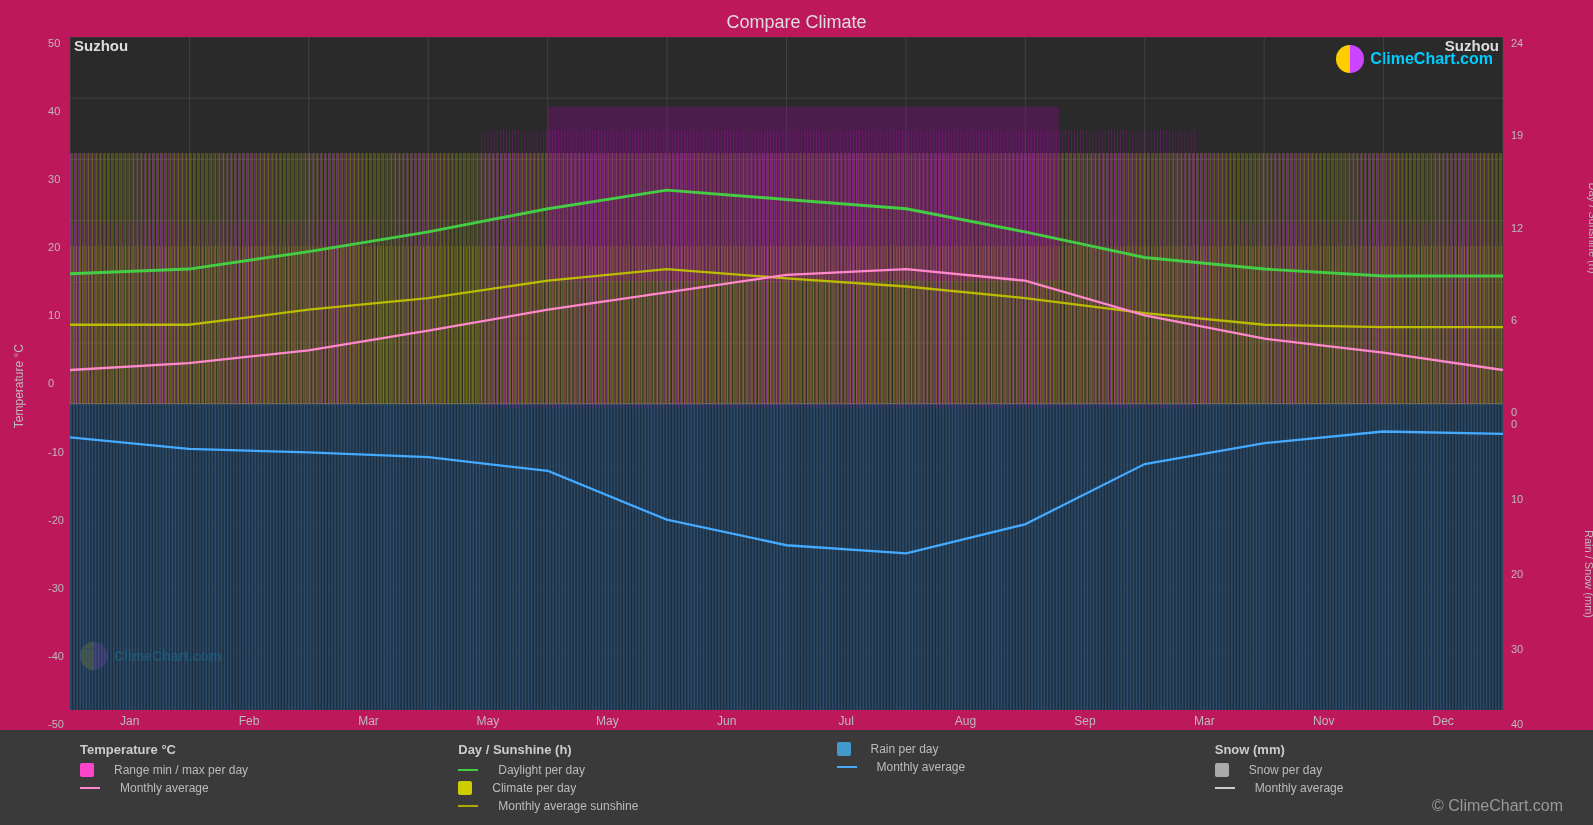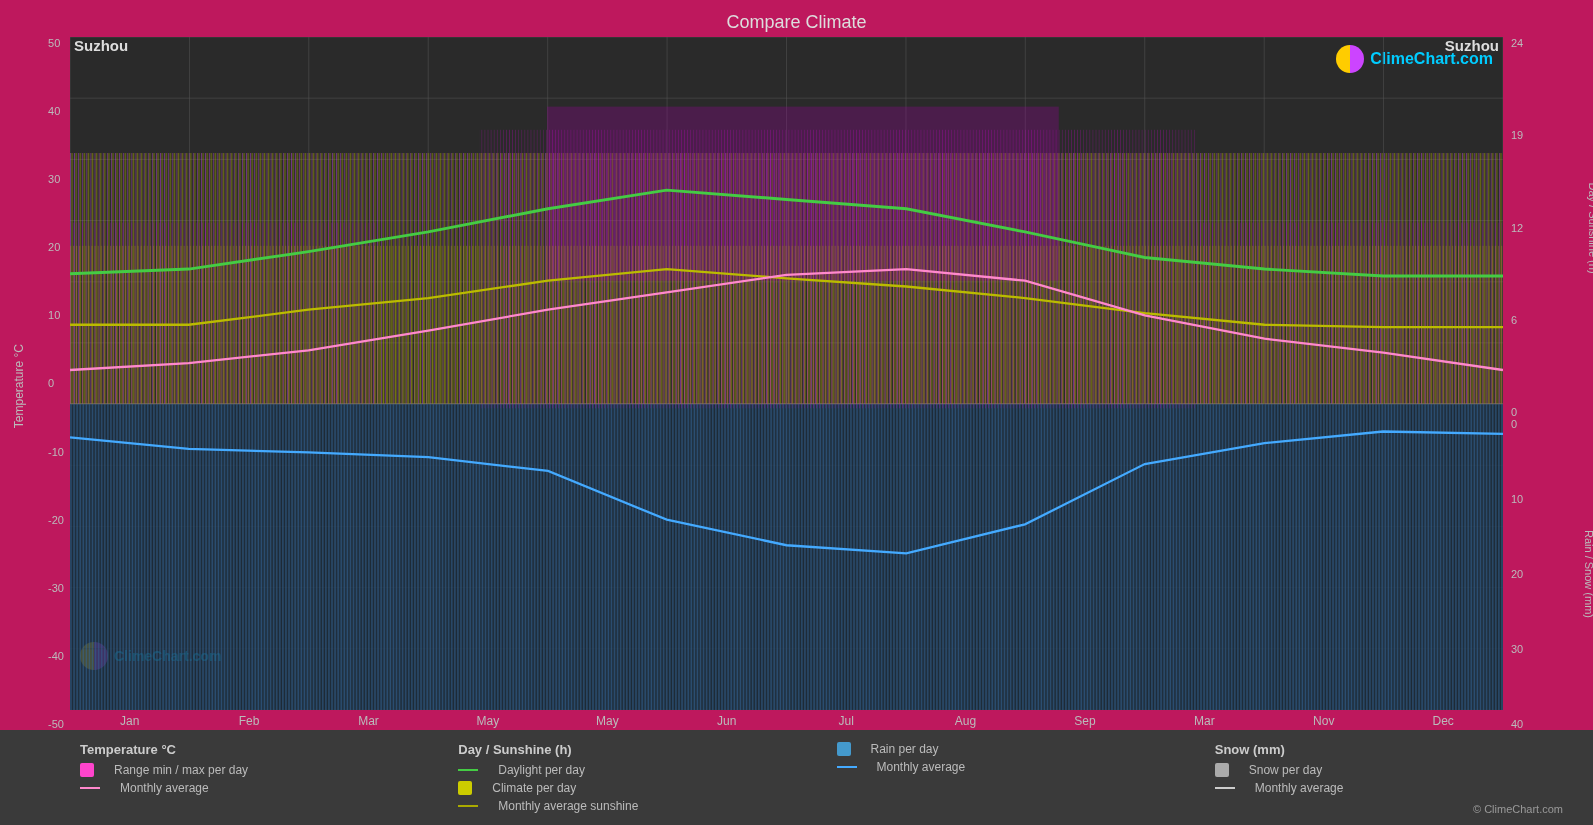--- a/index.html
+++ b/index.html
@@ -172,21 +172,21 @@
       background: conic-gradient(#cc44ff 0deg 180deg, #ffcc00 180deg 360deg);
       flex-shrink: 0;
     }
 
     .logo-text-cyan { color: #00ccff; }
 
     .copyright {
       position: absolute;
       bottom: 2px;
       right: 10px;
-      font-size: 11px;
+      font-size: 16px;
       color: #999;
     }
 
     .grid-line {
       stroke: #555;
       stroke-width: 0.5;
     }
 
     .zero-line {
       stroke: #888;

